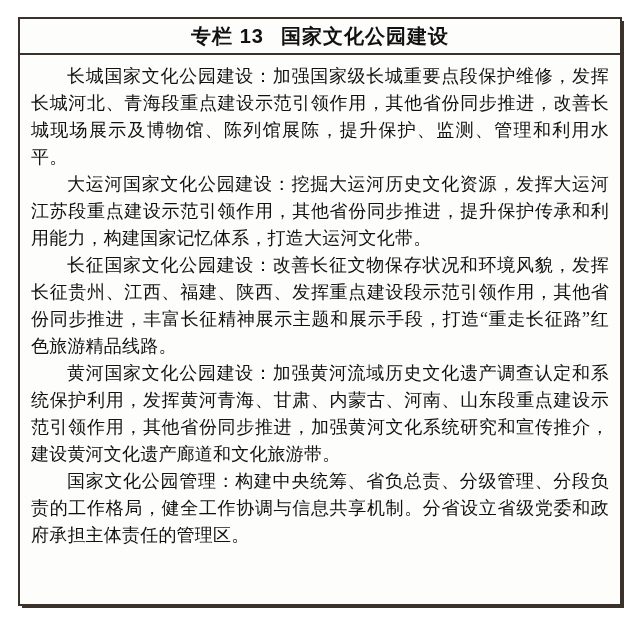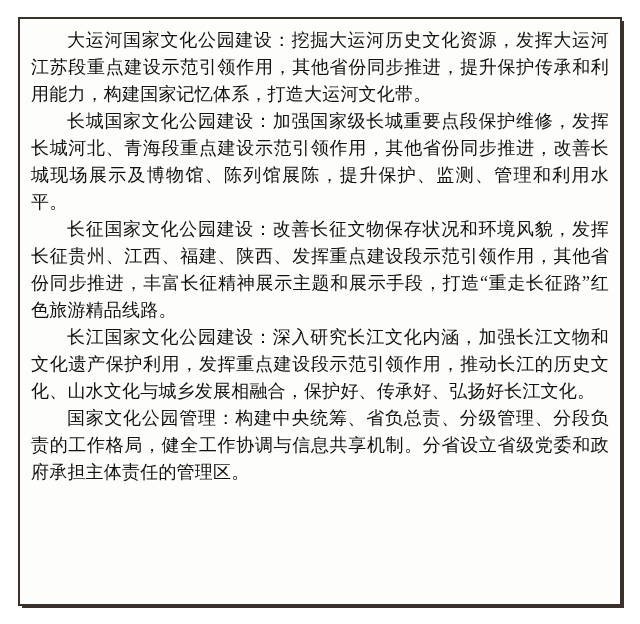--- a/index.html
+++ b/index.html
@@ -48,20 +48,23 @@
   }
   .panel-body p {
     margin: 0;
     text-indent: 2em;
   }
 </style>
 </head>
 <body>
 
 <div class="panel">
+  <div class="panel-header">
+    <span class="column-label">专栏 13</span><span>国家文化公园建设</span>
+  </div>
   <div class="panel-body">
+    <p>长城国家文化公园建设：加强国家级长城重要点段保护维修，发挥长城河北、青海段重点建设示范引领作用，其他省份同步推进，改善长城现场展示及博物馆、陈列馆展陈，提升保护、监测、管理和利用水平。</p>
     <p>大运河国家文化公园建设：挖掘大运河历史文化资源，发挥大运河江苏段重点建设示范引领作用，其他省份同步推进，提升保护传承和利用能力，构建国家记忆体系，打造大运河文化带。</p>
-    <p>长城国家文化公园建设：加强国家级长城重要点段保护维修，发挥长城河北、青海段重点建设示范引领作用，其他省份同步推进，改善长城现场展示及博物馆、陈列馆展陈，提升保护、监测、管理和利用水平。</p>
     <p>长征国家文化公园建设：改善长征文物保存状况和环境风貌，发挥长征贵州、江西、福建、陕西、发挥重点建设段示范引领作用，其他省份同步推进，丰富长征精神展示主题和展示手段，打造“重走长征路”红色旅游精品线路。</p>
-    <p>长江国家文化公园建设：深入研究长江文化内涵，加强长江文物和文化遗产保护利用，发挥重点建设段示范引领作用，推动长江的历史文化、山水文化与城乡发展相融合，保护好、传承好、弘扬好长江文化。</p>
+    <p>黄河国家文化公园建设：加强黄河流域历史文化遗产调查认定和系统保护利用，发挥黄河青海、甘肃、内蒙古、河南、山东段重点建设示范引领作用，其他省份同步推进，加强黄河文化系统研究和宣传推介，建设黄河文化遗产廊道和文化旅游带。</p>
     <p>国家文化公园管理：构建中央统筹、省负总责、分级管理、分段负责的工作格局，健全工作协调与信息共享机制。分省设立省级党委和政府承担主体责任的管理区。</p>
   </div>
 </div>
 
 </body></html>

